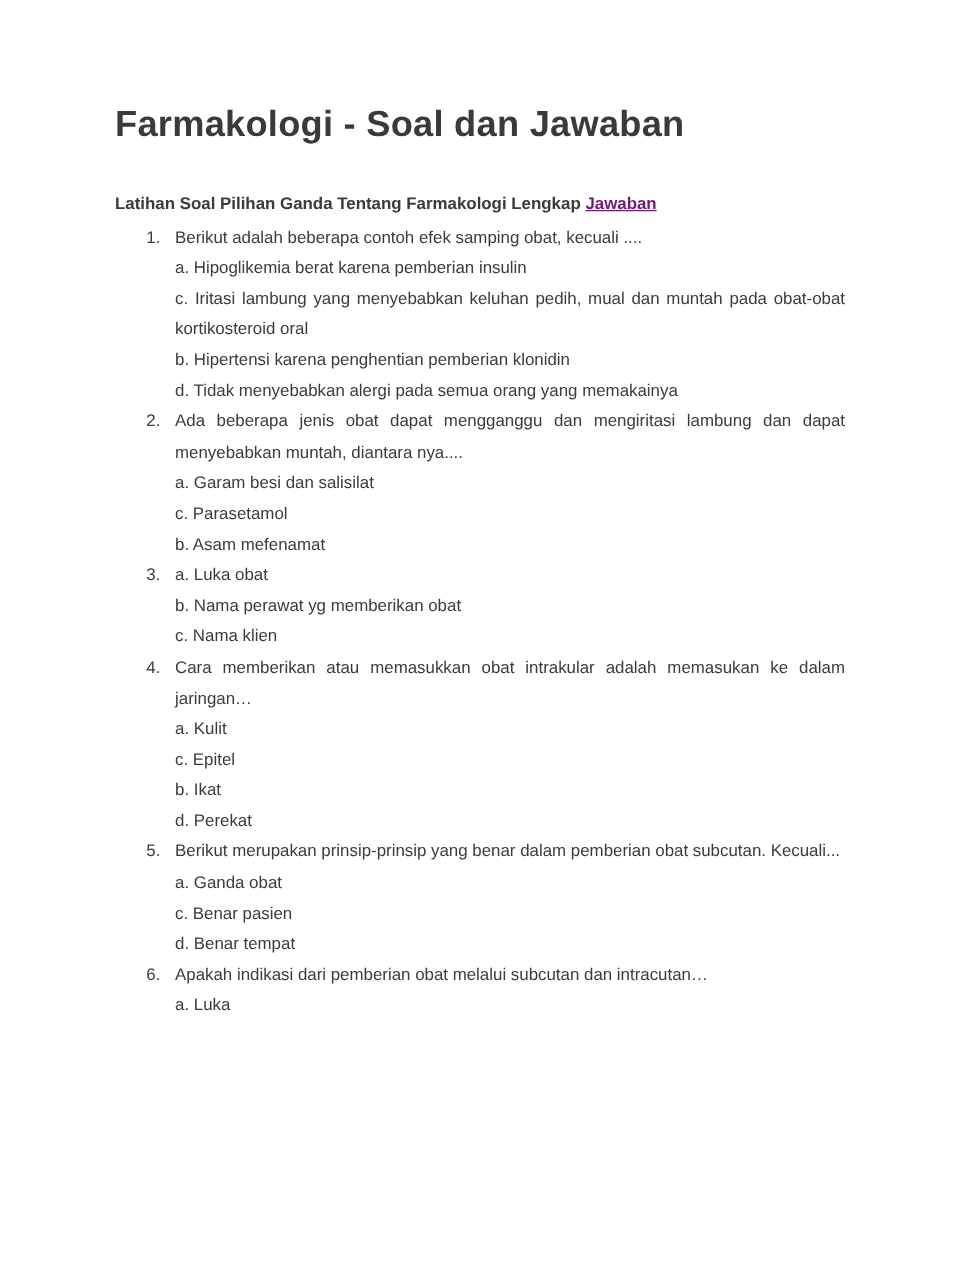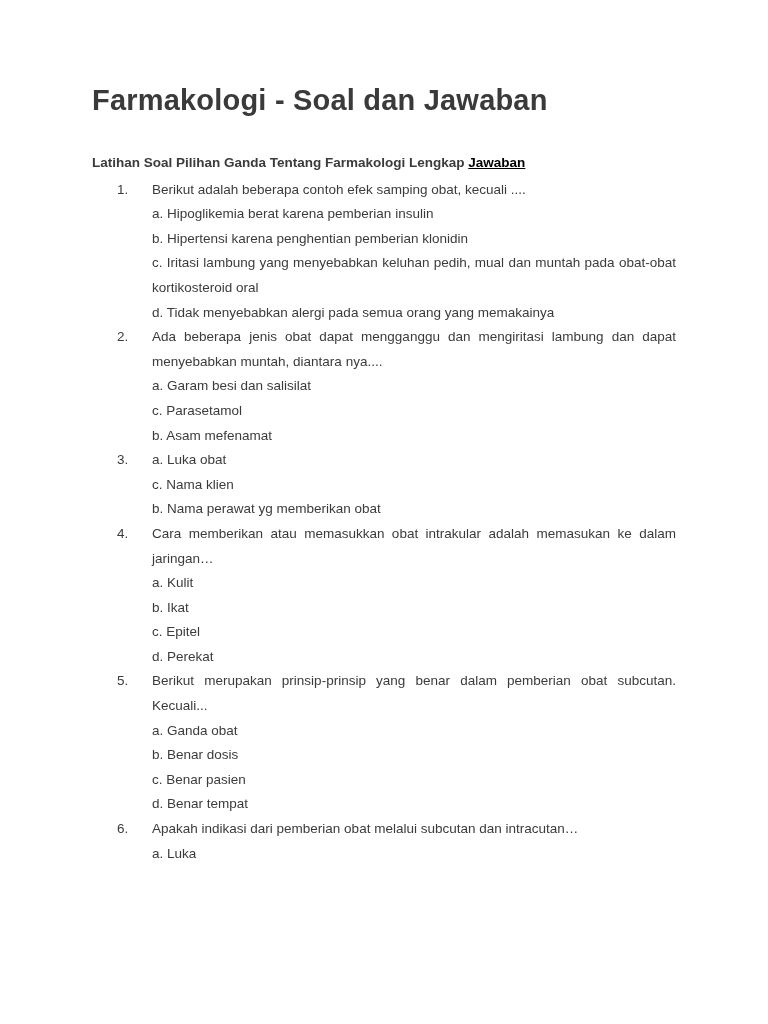--- a/index.html
+++ b/index.html
@@ -29,21 +29,21 @@
     letter-spacing: 0.2px;
   }
   .intro {
     font-size: 13.5px;
     font-weight: 700;
     line-height: 24.6px;
     margin: 0 0 2px 0;
     color: #3b3b3b;
   }
   .intro a {
-    color: #000000;
+    color: #701a75;
     text-decoration: underline;
     font-weight: 700;
     cursor: pointer;
   }
   .question-list {
     margin: 0;
     padding: 0;
   }
   .q-row {
     display: flex;
@@ -53,21 +53,20 @@
   .q-num {
     flex: 0 0 23px;
     width: 23px;
     font-size: 13.5px;
     line-height: 24.6px;
     color: #3b3b3b;
   }
   .q-body {
     flex: 1 1 auto;
     min-width: 0;
-    margin-left: 12px;
   }
   .q-text, .q-option {
     font-size: 13.5px;
     line-height: 24.6px;
     text-align: justify;
     color: #3b3b3b;
     margin: 0;
   }
 </style>
 </head>
@@ -77,58 +76,57 @@
   <h1 class="doc-title">Farmakologi - Soal dan Jawaban</h1>
 
   <p class="intro"><span>Latihan Soal Pilihan Ganda Tentang Farmakologi Lengkap </span><a>Jawaban</a></p>
 
   <div class="question-list">
       <div class="q-row">
         <span class="q-num">1.</span>
         <div class="q-body">
           <div class="q-text">Berikut adalah beberapa contoh efek samping obat, kecuali ....</div>
           <div class="q-option">a. Hipoglikemia berat karena pemberian insulin</div>
+          <div class="q-option">c. Iritasi lambung yang menyebabkan keluhan pedih, mual dan muntah pada obat-obat kortikosteroid oral</div>
           <div class="q-option">b. Hipertensi karena penghentian pemberian klonidin</div>
-          <div class="q-option">c. Iritasi lambung yang menyebabkan keluhan pedih, mual dan muntah pada obat-obat kortikosteroid oral</div>
           <div class="q-option">d. Tidak menyebabkan alergi pada semua orang yang memakainya</div>
         </div>
       </div>
       <div class="q-row">
         <span class="q-num">2.</span>
         <div class="q-body">
           <div class="q-text">Ada beberapa jenis obat dapat mengganggu dan mengiritasi lambung dan dapat menyebabkan muntah, diantara nya....</div>
           <div class="q-option">a. Garam besi dan salisilat</div>
           <div class="q-option">c. Parasetamol</div>
           <div class="q-option">b. Asam mefenamat</div>
         </div>
       </div>
       <div class="q-row">
         <span class="q-num">3.</span>
         <div class="q-body">
           <div class="q-option">a. Luka obat</div>
+          <div class="q-option">b. Nama perawat yg memberikan obat</div>
           <div class="q-option">c. Nama klien</div>
-          <div class="q-option">b. Nama perawat yg memberikan obat</div>
         </div>
       </div>
       <div class="q-row">
         <span class="q-num">4.</span>
         <div class="q-body">
           <div class="q-text">Cara memberikan atau memasukkan obat intrakular adalah memasukan ke dalam jaringan…</div>
           <div class="q-option">a. Kulit</div>
+          <div class="q-option">c. Epitel</div>
           <div class="q-option">b. Ikat</div>
-          <div class="q-option">c. Epitel</div>
           <div class="q-option">d. Perekat</div>
         </div>
       </div>
       <div class="q-row">
         <span class="q-num">5.</span>
         <div class="q-body">
           <div class="q-text">Berikut merupakan prinsip-prinsip yang benar dalam pemberian obat subcutan. Kecuali...</div>
           <div class="q-option">a. Ganda obat</div>
-          <div class="q-option">b. Benar dosis</div>
           <div class="q-option">c. Benar pasien</div>
           <div class="q-option">d. Benar tempat</div>
         </div>
       </div>
       <div class="q-row">
         <span class="q-num">6.</span>
         <div class="q-body">
           <div class="q-text">Apakah indikasi dari pemberian obat melalui subcutan dan intracutan…</div>
           <div class="q-option">a. Luka</div>
         </div>

